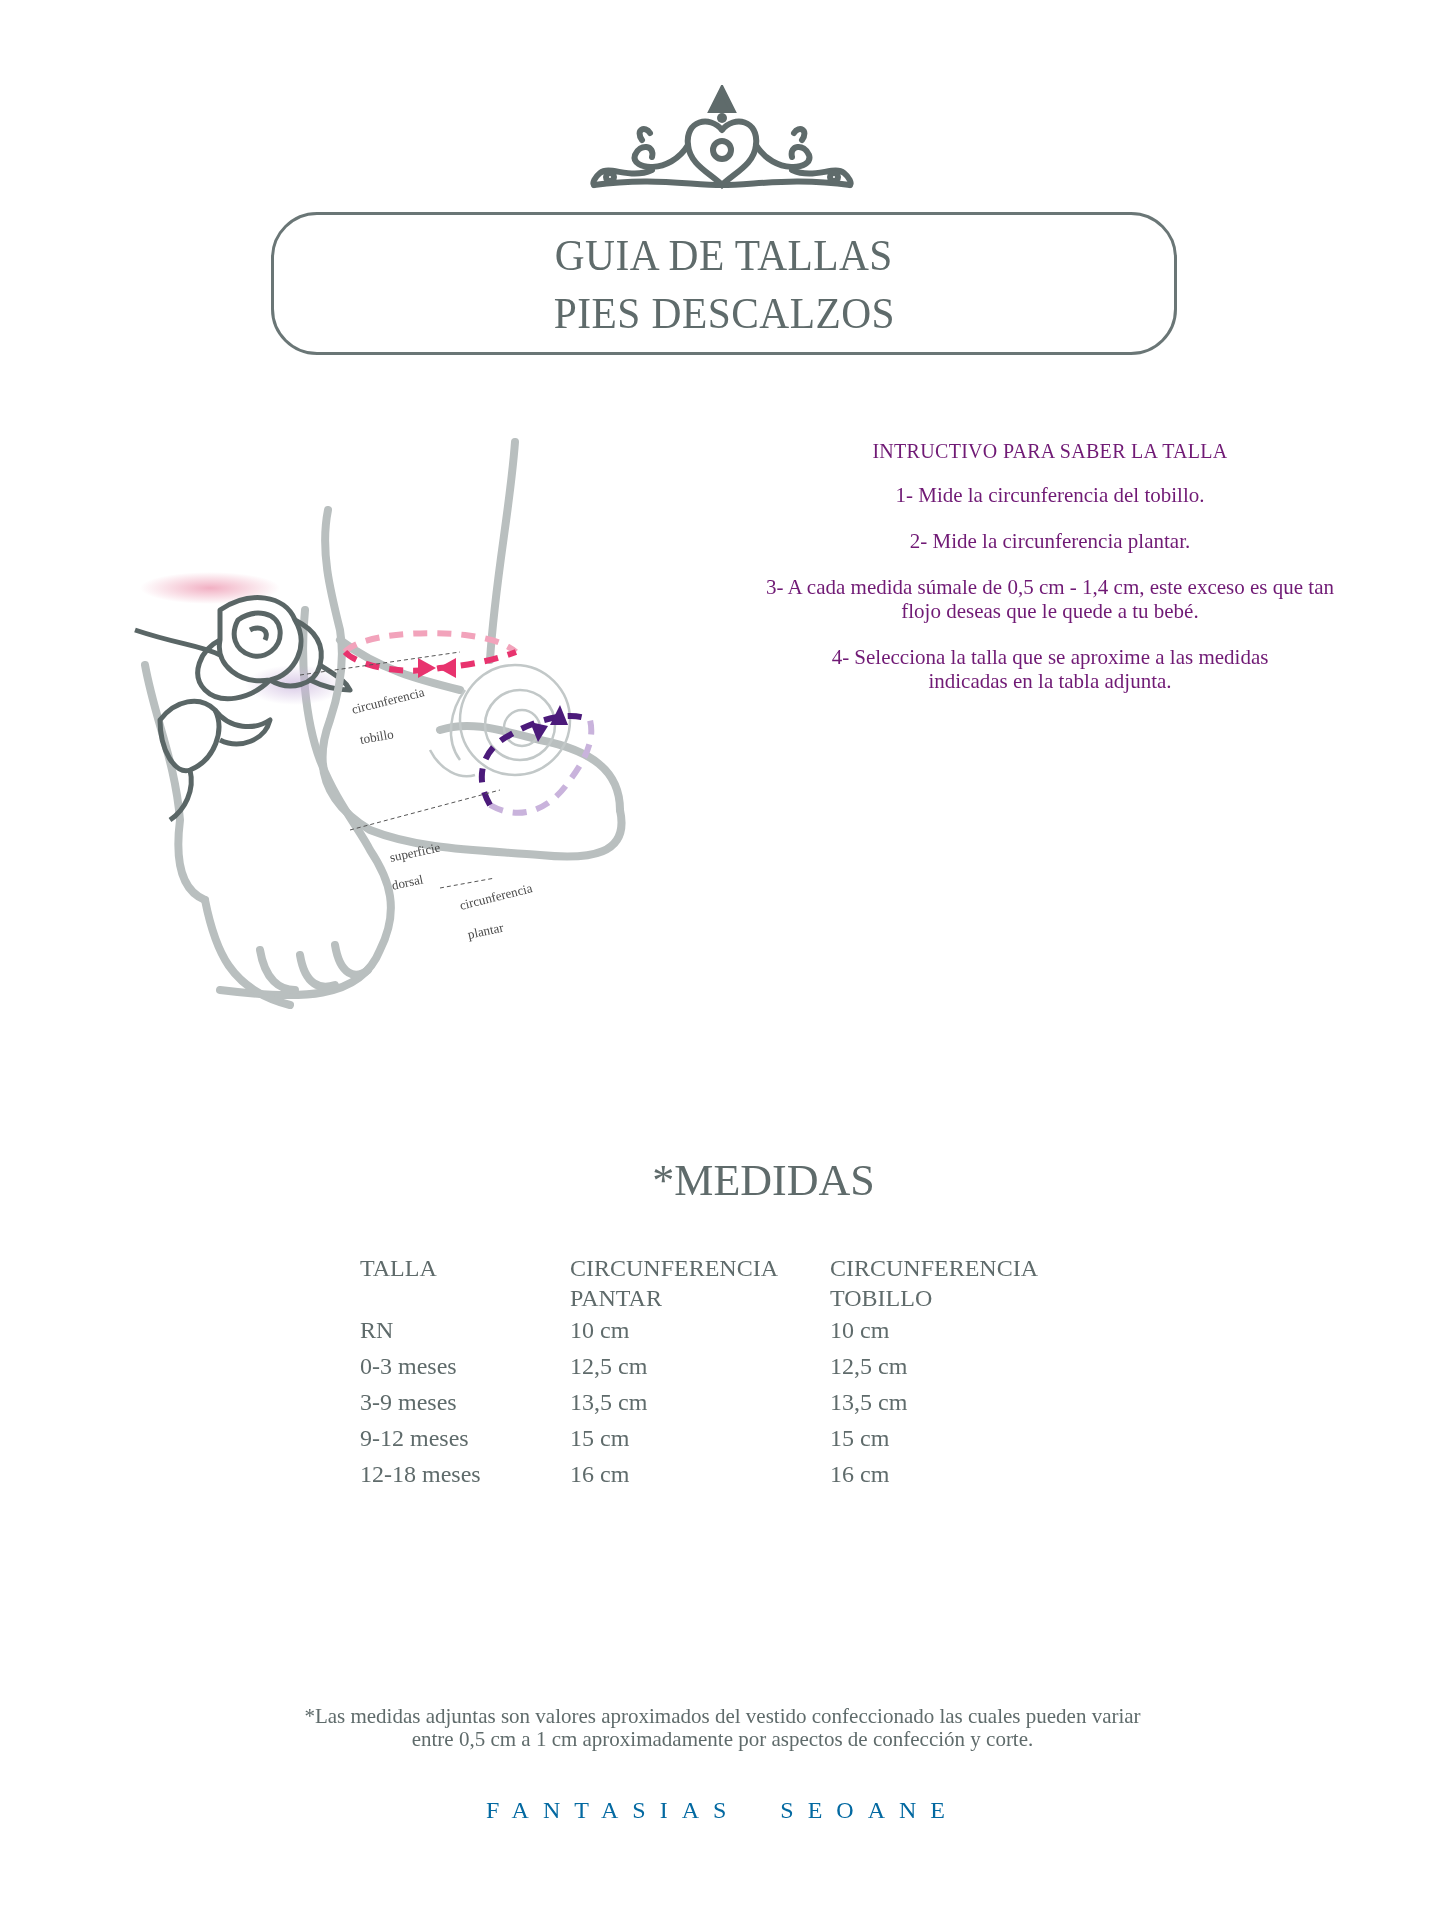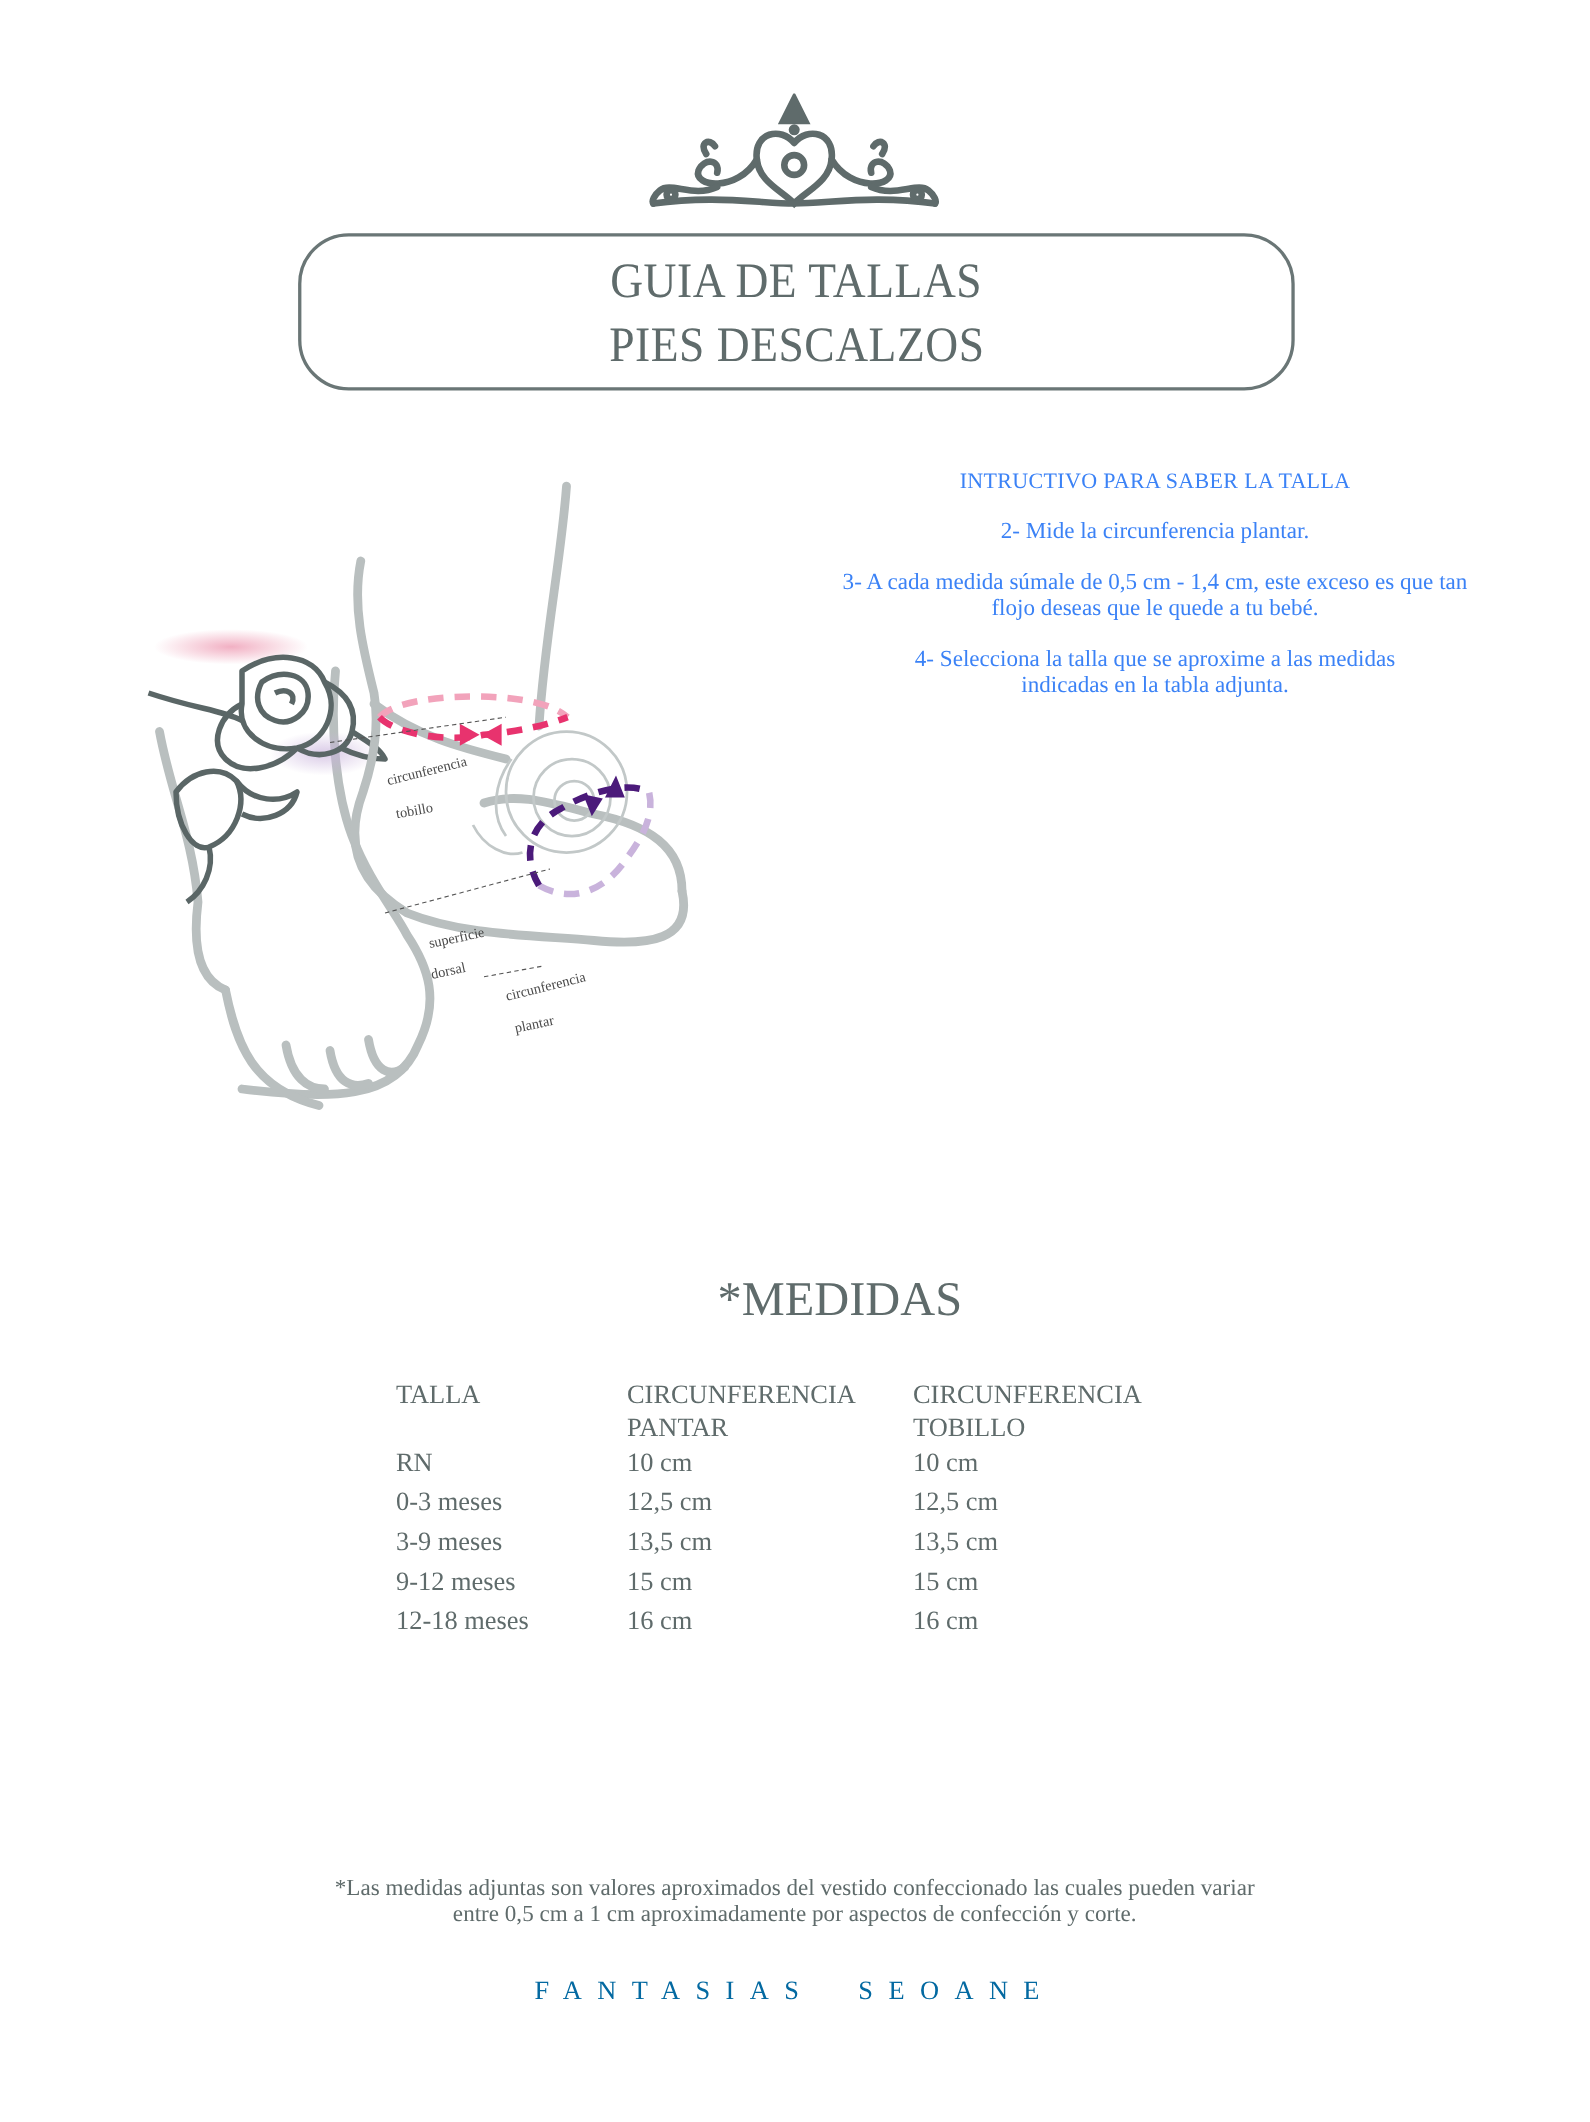--- a/index.html
+++ b/index.html
@@ -4,21 +4,21 @@
 <style>
   html, body { margin: 0; padding: 0; background: #ffffff; }
   body { width: 1445px; height: 1929px; position: relative; overflow: hidden;
          font-family: "Liberation Serif", "DejaVu Serif", serif; color: #5f6b6b; }
   .abs { position: absolute; }
   .ornament { left: 590px; top: 85px; width: 265px; height: 110px; }
   .title-box { left: 271px; top: 212px; width: 906px; height: 143px;
                border: 3px solid #6a7676; border-radius: 46px; box-sizing: border-box;
                display: flex; flex-direction: column; align-items: center; justify-content: center; }
   .title-line { font-size: 45px; line-height: 58px; color: #5f6b6b; letter-spacing: 0.5px; transform: scaleX(0.92); }
-  .instructions { left: 750px; top: 427px; width: 600px; text-align: center; font-size: 21px; color: #3b82f6; }
+  .instructions { left: 750px; top: 440px; width: 600px; text-align: center; font-size: 21px; color: #701a75; }
   .instructions .heading { font-size: 20px; margin-bottom: 20px; letter-spacing: 0.3px; }
   .instructions .step { line-height: 24px; margin-bottom: 22px; }
   .illus { left: 120px; top: 430px; width: 760px; height: 600px; }
   .lbl { position: absolute; font-size: 13px; color: #4a4a4a; white-space: nowrap; transform-origin: left center; }
   .medidas-title { left: 0; width: 1445px; top: 1155px; text-align: center; font-size: 44px; color: #5f6b6b; margin-left: 41px; }
   .table { left: 360px; top: 1252px; width: 740px; font-size: 24px; color: #5f6b6b; }
   .col { position: absolute; }
   .c1 { left: 0; width: 180px; }
   .c2 { left: 210px; width: 270px; }
   .c3 { left: 470px; width: 270px; }
@@ -130,20 +130,21 @@
   <span class="lbl" style="left:232px; top:272px; transform: rotate(-14deg);">circunferencia</span>
   <span class="lbl" style="left:240px; top:302px; transform: rotate(-10deg);">tobillo</span>
   <span class="lbl" style="left:270px; top:420px; transform: rotate(-12deg);">superficie</span>
   <span class="lbl" style="left:272px; top:448px; transform: rotate(-12deg);">dorsal</span>
   <span class="lbl" style="left:340px; top:468px; transform: rotate(-14deg);">circunferencia</span>
   <span class="lbl" style="left:348px; top:497px; transform: rotate(-12deg);">plantar</span>
 </div>
 
 <div class="abs instructions">
   <div class="heading">INTRUCTIVO PARA SABER LA TALLA</div>
+  <div class="step">1- Mide la circunferencia del tobillo.</div>
   <div class="step">2- Mide la circunferencia plantar.</div>
   <div class="step" style="padding: 0 0;">3- A cada medida súmale de 0,5 cm - 1,4 cm, este exceso es que tan flojo deseas que le quede a tu bebé.</div>
   <div class="step" style="padding: 0 60px;">4- Selecciona la talla que se aproxime a las medidas indicadas en la tabla adjunta.</div>
 </div>
 
 <div class="abs medidas-title">*MEDIDAS</div>
 
 <div class="abs table">
   <div class="col c1">
     <div class="hdr">TALLA</div>

